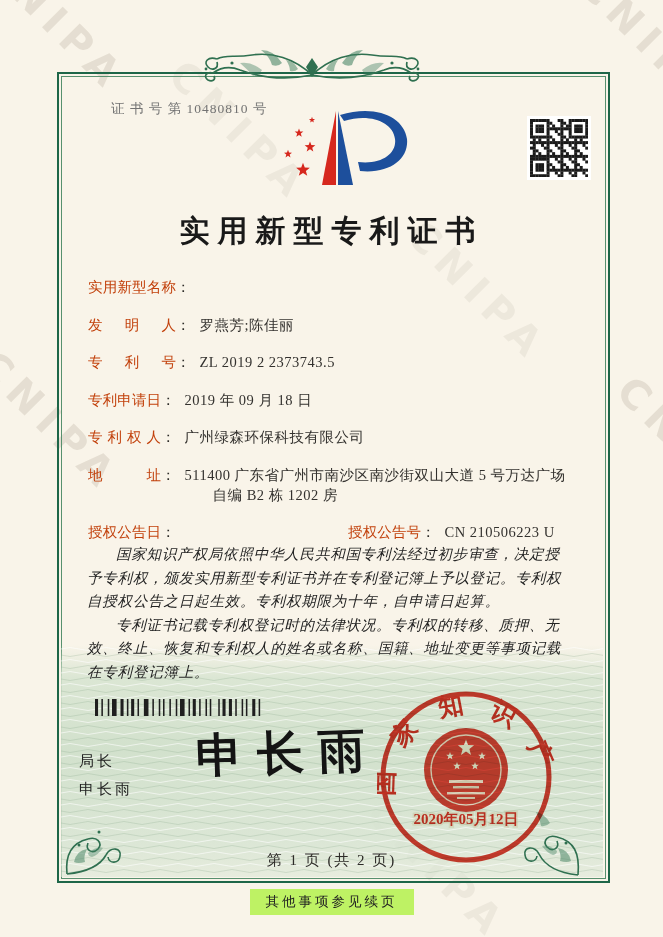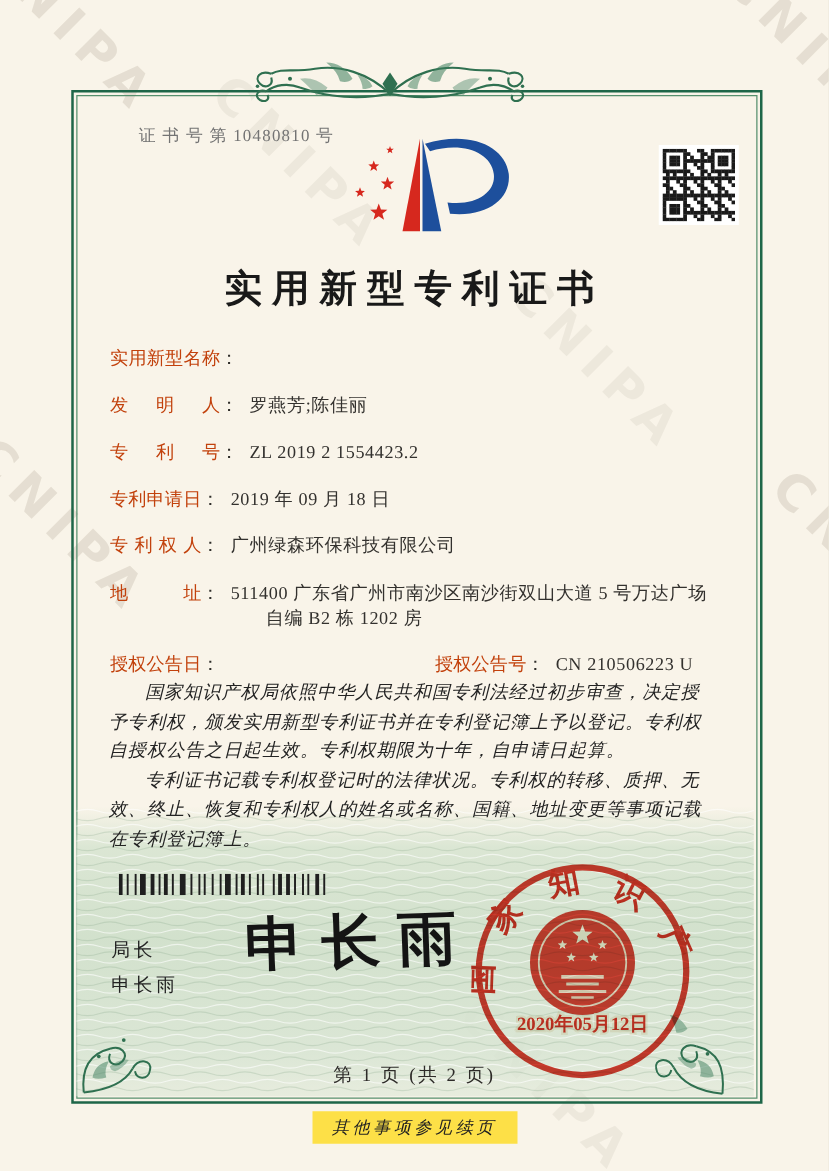--- a/index.html
+++ b/index.html
@@ -36,32 +36,32 @@
   .grantrow{display:flex;}
   .grant-left{display:flex;width:260px;flex:none;}
   .grant-right{display:flex;}
   
   .bodytext{position:absolute;left:87px;top:543px;width:480px;font-size:14.5px;
             font-style:italic;line-height:23.5px;letter-spacing:0.8px;color:#232323;}
   .bodytext p{margin:0;text-indent:2em;}
   
   .barcode{position:absolute;left:95px;top:699px;width:170px;height:17px;}
   
-  .director{position:absolute;left:89px;top:747px;font-size:15px;letter-spacing:3px;color:#222;line-height:28px;}
+  .director{position:absolute;left:79px;top:747px;font-size:15px;letter-spacing:3px;color:#222;line-height:28px;}
   .autograph{position:absolute;left:196px;top:722px;font-size:47px;font-weight:bold;
              letter-spacing:14px;color:#141414;transform:rotate(-2deg);
              font-family:"DejaVu Serif","Liberation Serif",serif;}
   
   .seal{position:absolute;left:377px;top:688px;width:178px;height:178px;mix-blend-mode:multiply;}
   
   .pageinfo{position:absolute;left:57px;top:851px;width:549px;text-align:center;
             font-size:15px;letter-spacing:2px;color:#2d2b28;}
   .contnote{position:absolute;left:0;top:889px;width:663px;text-align:center;}
-  .contnote span{display:inline-block;background:#fde047;padding:4px 16px;font-size:13.5px;
-            font-style:italic;letter-spacing:3px;color:#222;}
+  .contnote span{display:inline-block;background:#bef264;padding:4px 16px;font-size:13.5px;
+            letter-spacing:3px;color:#222;}
   
   .orn-top{position:absolute;left:192px;top:45px;width:240px;height:44px;}
   .orn-bl{position:absolute;left:61px;top:798px;width:80px;height:80px;}
   .orn-br{position:absolute;left:504px;top:788px;width:80px;height:90px;}
 </style>
 </head>
 <body>
 
 <div class="page">
 
@@ -437,21 +437,21 @@
         <span class="fcolon">：</span>
     </div>
     <div class="frow">
       <span class="flabel w6">发明人</span>
         <span class="fcolon">：</span>
       <span class="fvalue">罗燕芳;陈佳丽</span>
     </div>
     <div class="frow">
       <span class="flabel w6">专利号</span>
         <span class="fcolon">：</span>
-      <span class="fvalue">ZL 2019 2 1554423.2</span>
+      <span class="fvalue">ZL 2019 2 2373743.5</span>
     </div>
     <div class="frow">
       <span class="flabel w5">专利申请日</span>
         <span class="fcolon">：</span>
       <span class="fvalue">2019 年 09 月 18 日</span>
     </div>
     <div class="frow">
       <span class="flabel w5">专利权人</span>
         <span class="fcolon">：</span>
       <span class="fvalue">广州绿森环保科技有限公司</span>

